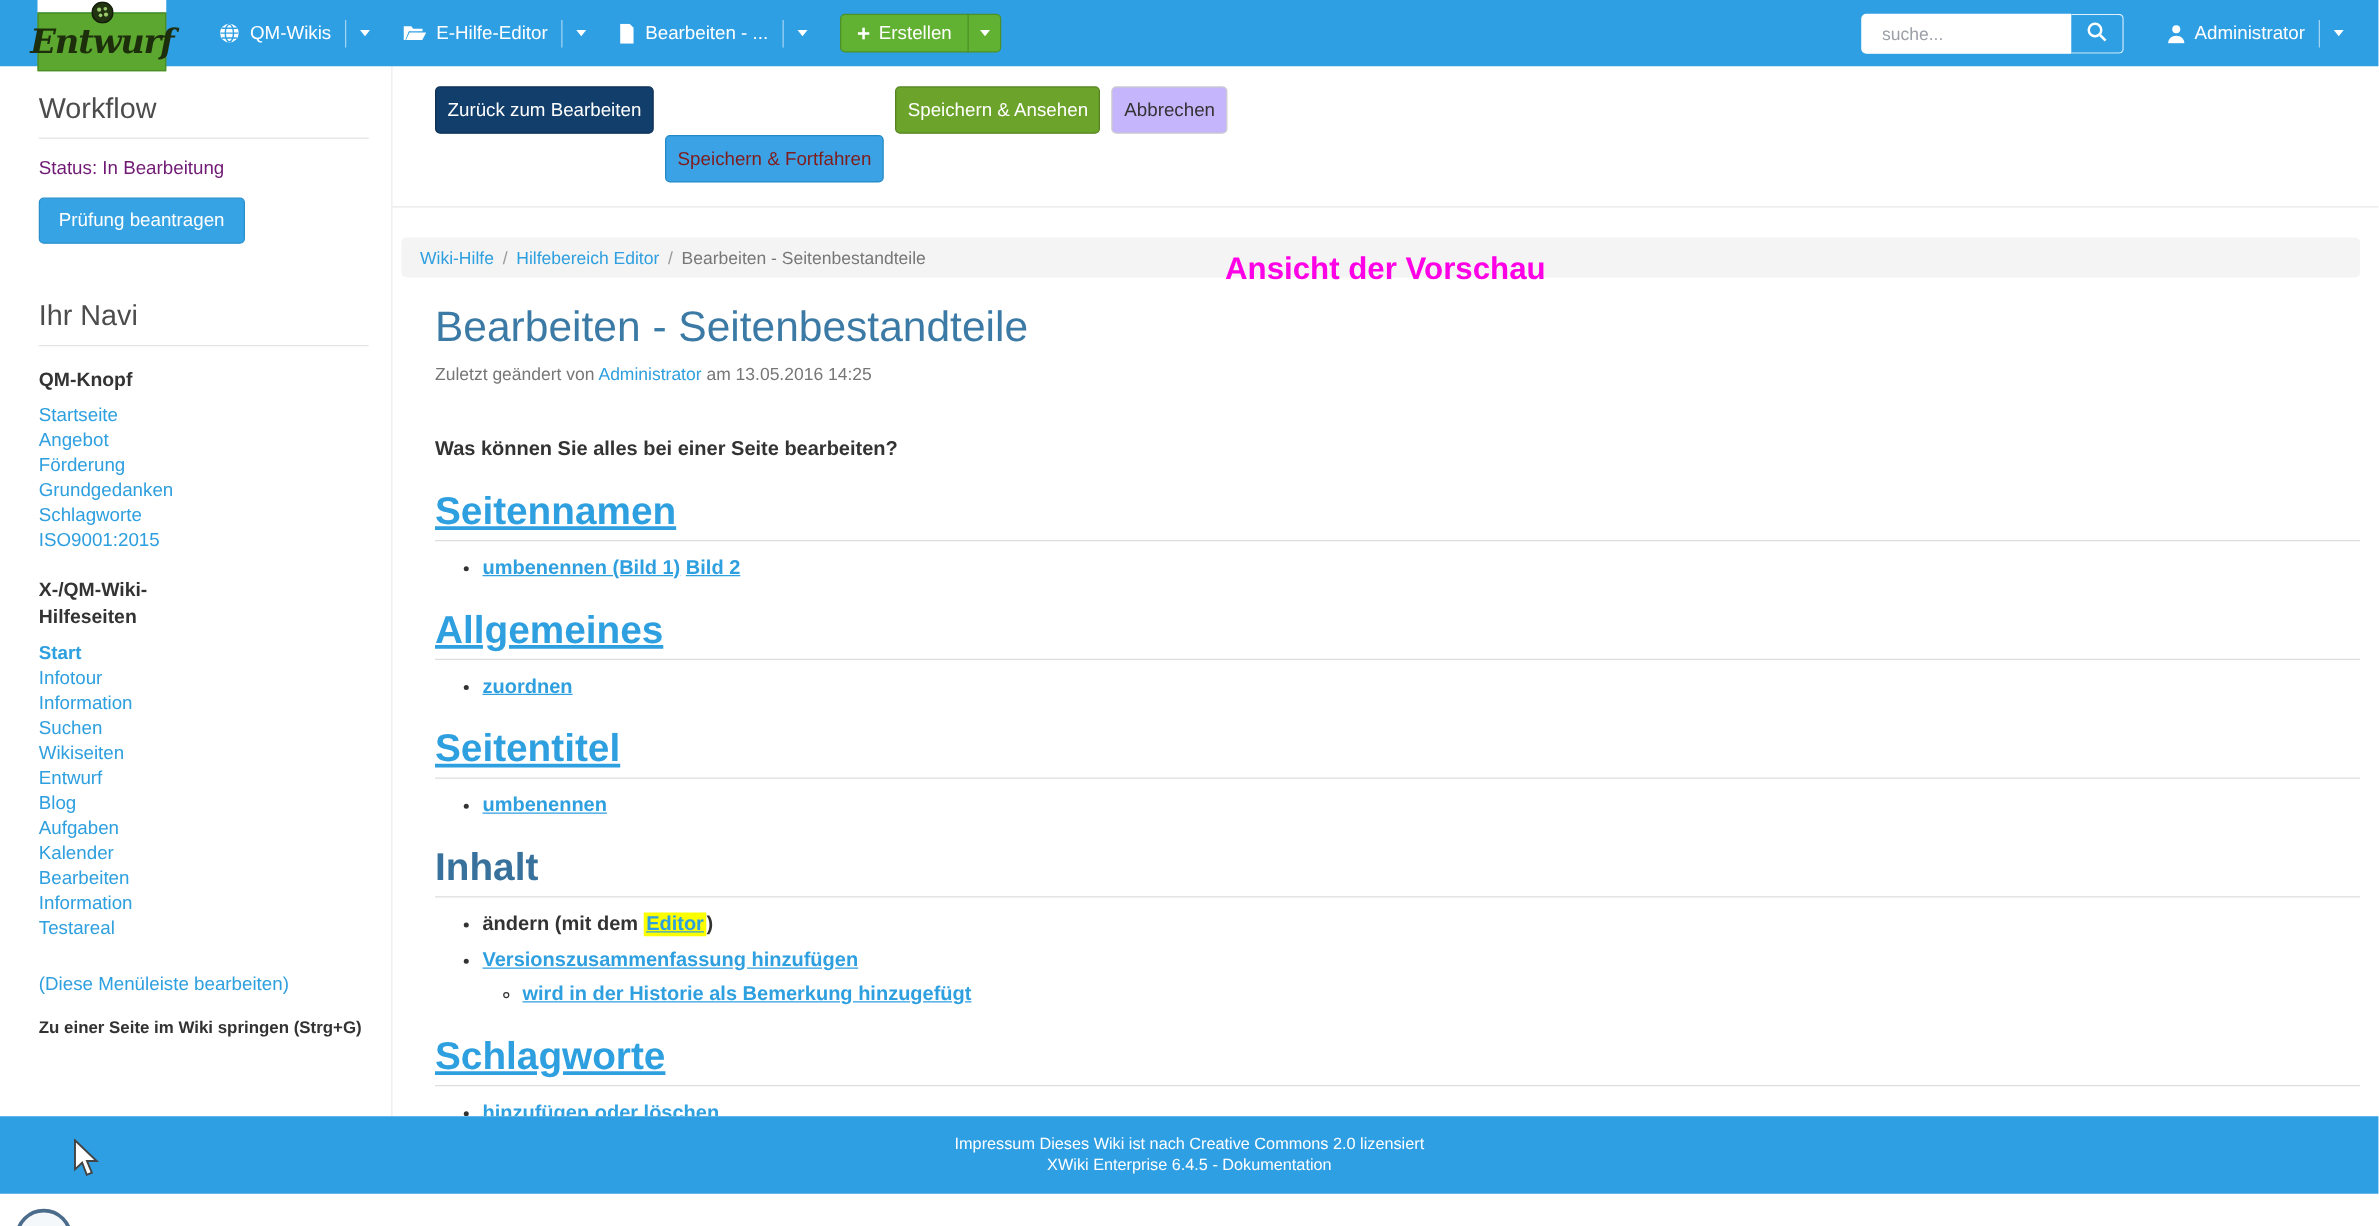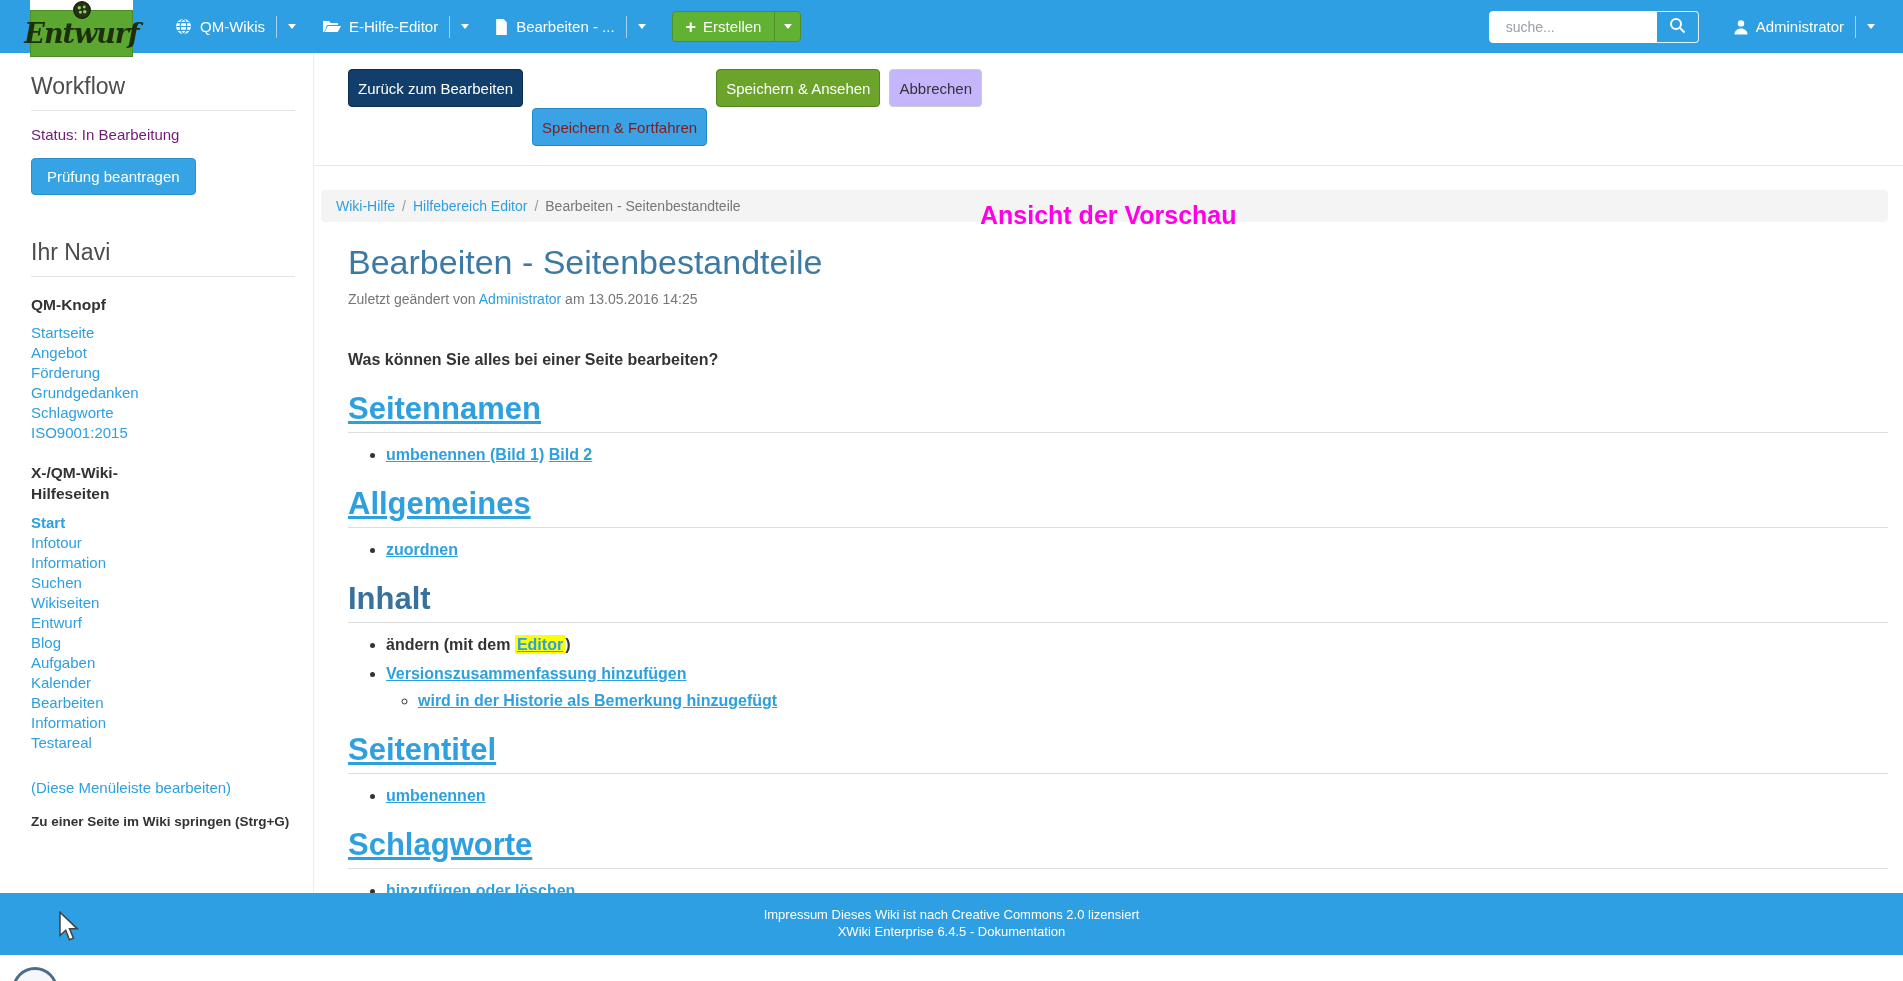--- a/index.html
+++ b/index.html
@@ -231,35 +231,35 @@
               <li><a class="item-link">umbenennen (Bild 1)</a><span> </span><a class="item-link">Bild 2</a></li>
             </ul>
           </div>
           <div class="section">
             <h2><a>Allgemeines</a></h2>
             <ul>
               <li><a class="item-link">zuordnen</a></li>
             </ul>
           </div>
           <div class="section">
+            <h2><a>Seitentitel </a></h2>
+            <ul>
+              <li><a class="item-link">umbenennen</a></li>
+            </ul>
+          </div>
+          <div class="section">
             <h2 class="plain">Inhalt</h2>
             <ul>
               <li><span>ändern (mit dem </span><a class="item-link hl">Editor</a><span>)</span></li>
               <li><a class="item-link">Versionszusammenfassung hinzufügen</a><ul>
                   <li><a class="item-link">wird in der Historie als Bemerkung hinzugefügt</a></li>
                 </ul></li>
             </ul>
           </div>
           <div class="section">
-            <h2><a>Seitentitel </a></h2>
-            <ul>
-              <li><a class="item-link">umbenennen</a></li>
-            </ul>
-          </div>
-          <div class="section">
             <h2><a>Schlagworte</a></h2>
             <ul>
               <li><a class="item-link">hinzufügen oder löschen</a></li>
             </ul>
           </div>
         </div>
 
     </main>
   </div>
 

